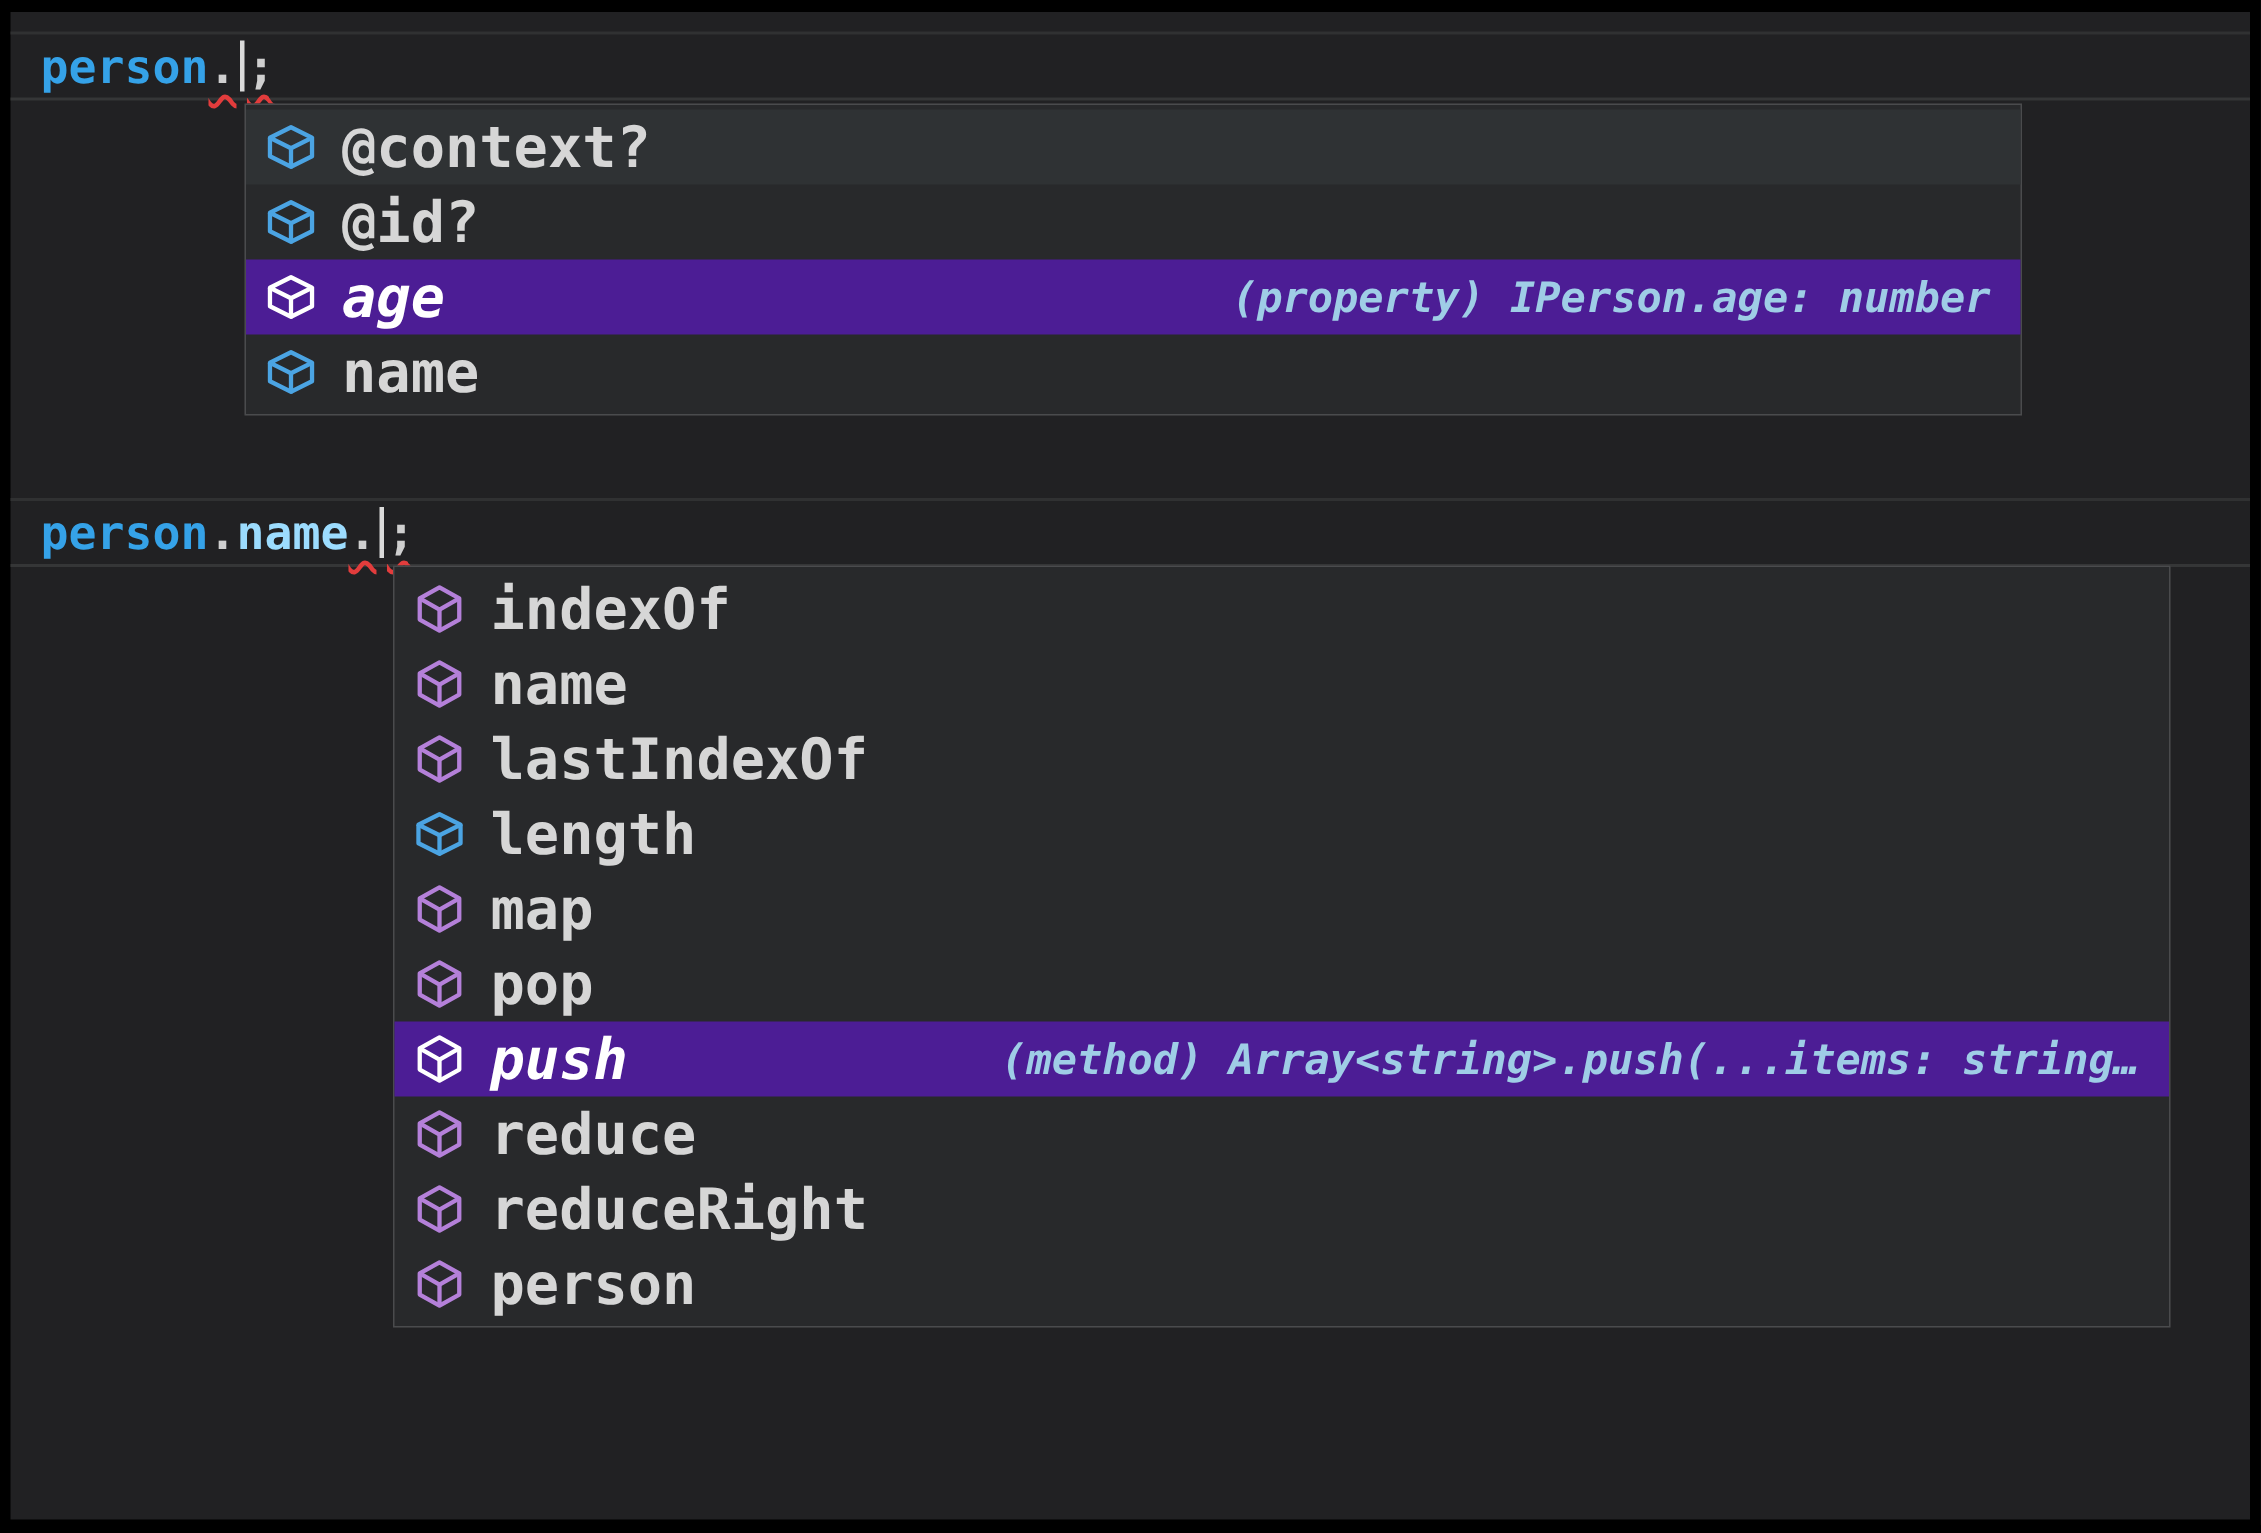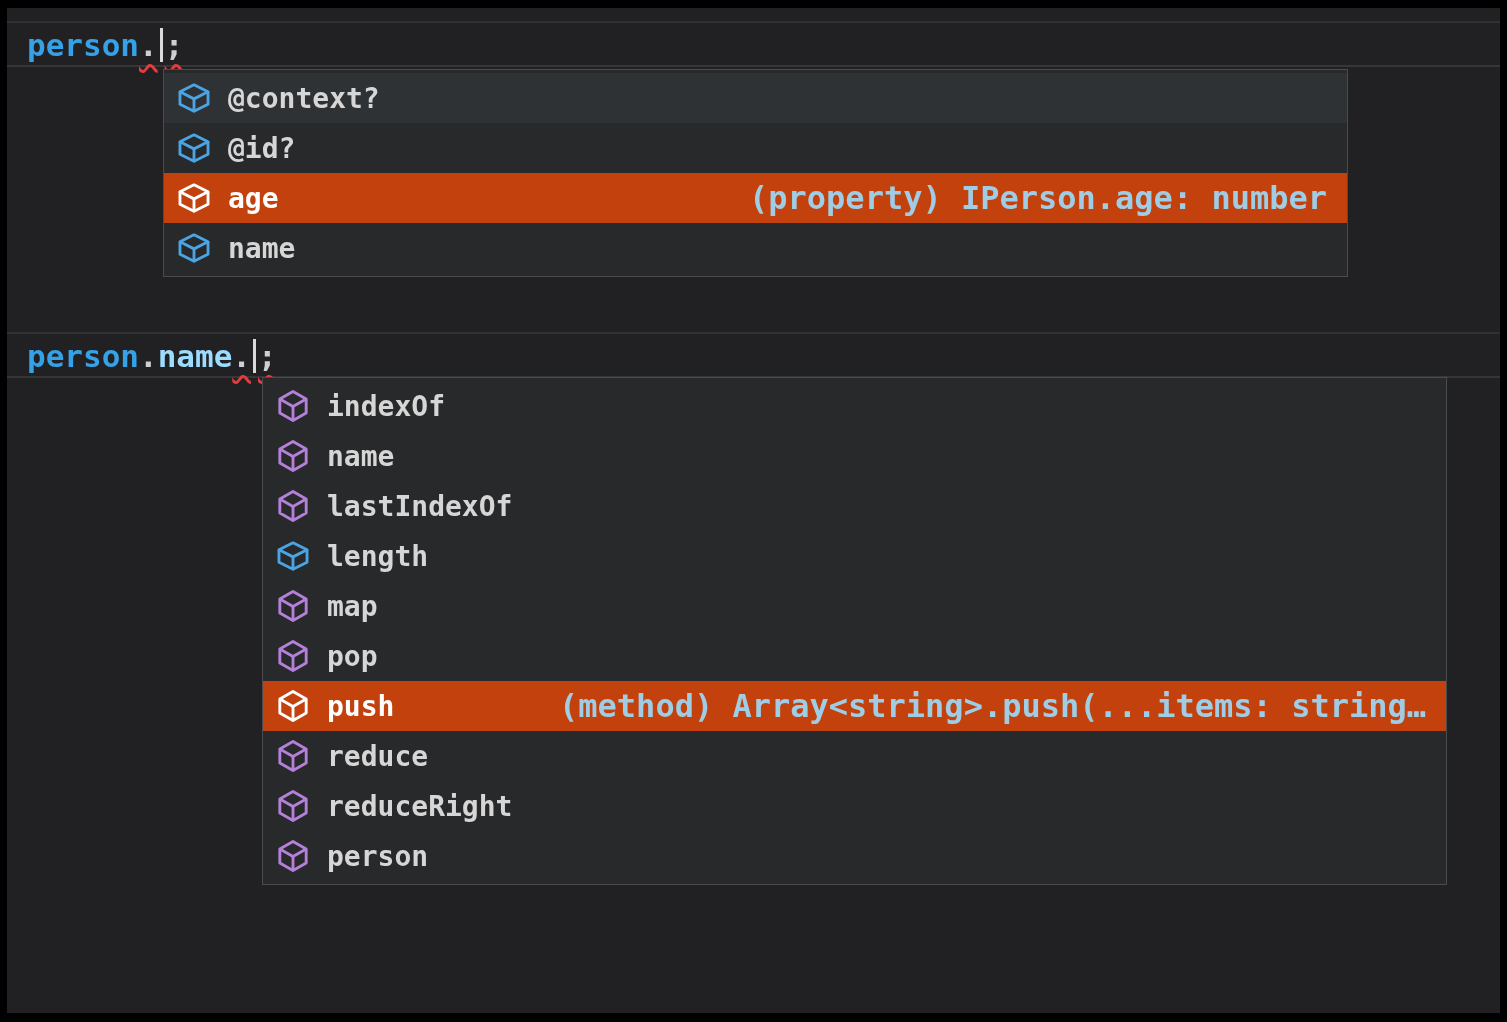--- a/index.html
+++ b/index.html
@@ -25,28 +25,28 @@
              text-decoration-color:#e23c3c;text-decoration-thickness:2.5px;text-underline-offset:8px;}
   .caret{display:inline-block;width:3px;height:34px;background:#dadada;vertical-align:middle;margin:0 2px 6px 2px;}
 
   
   .suggest{position:absolute;width:1185px;background:#28292b;border:1px solid #4a4b4d;
            box-sizing:border-box;padding:3px 0;}
   .suggest.p1{left:156px;top:61px;}
   .suggest.p2{left:255px;top:369px;}
   .s-row{display:flex;align-items:center;height:50px;padding-left:13px;box-sizing:border-box;}
   .s-row.hover{background:#2f3234;}
-  .s-row.selected{background:#c2410c;}
+  .s-row.selected{background:#4c1d95;font-style:italic;}
   .s-ic{width:34px;height:34px;flex:0 0 34px;margin-right:17px;display:block;}
   .ic-field{color:#4ba4e3;}
   .ic-method{color:#b480d9;}
   .s-row.selected .s-ic{color:#ffffff;}
-  .s-label{font-size:28px;color:#d6d6d6;white-space:pre;}
+  .s-label{font-size:38px;color:#d6d6d6;white-space:pre;}
   .s-row.selected .s-label{color:#ffffff;}
-  .s-detail{margin-left:auto;padding-right:20px;font-size:32px;color:#9fcde6;white-space:pre;}
+  .s-detail{margin-left:auto;padding-right:20px;font-size:28px;color:#9fcde6;white-space:pre;}
 </style>
 </head>
 <body>
 
 <div class="screen">
   <div class="editor">
 
     <div class="line-hl l1"></div>
     <div class="line-hl l2"></div>
 

